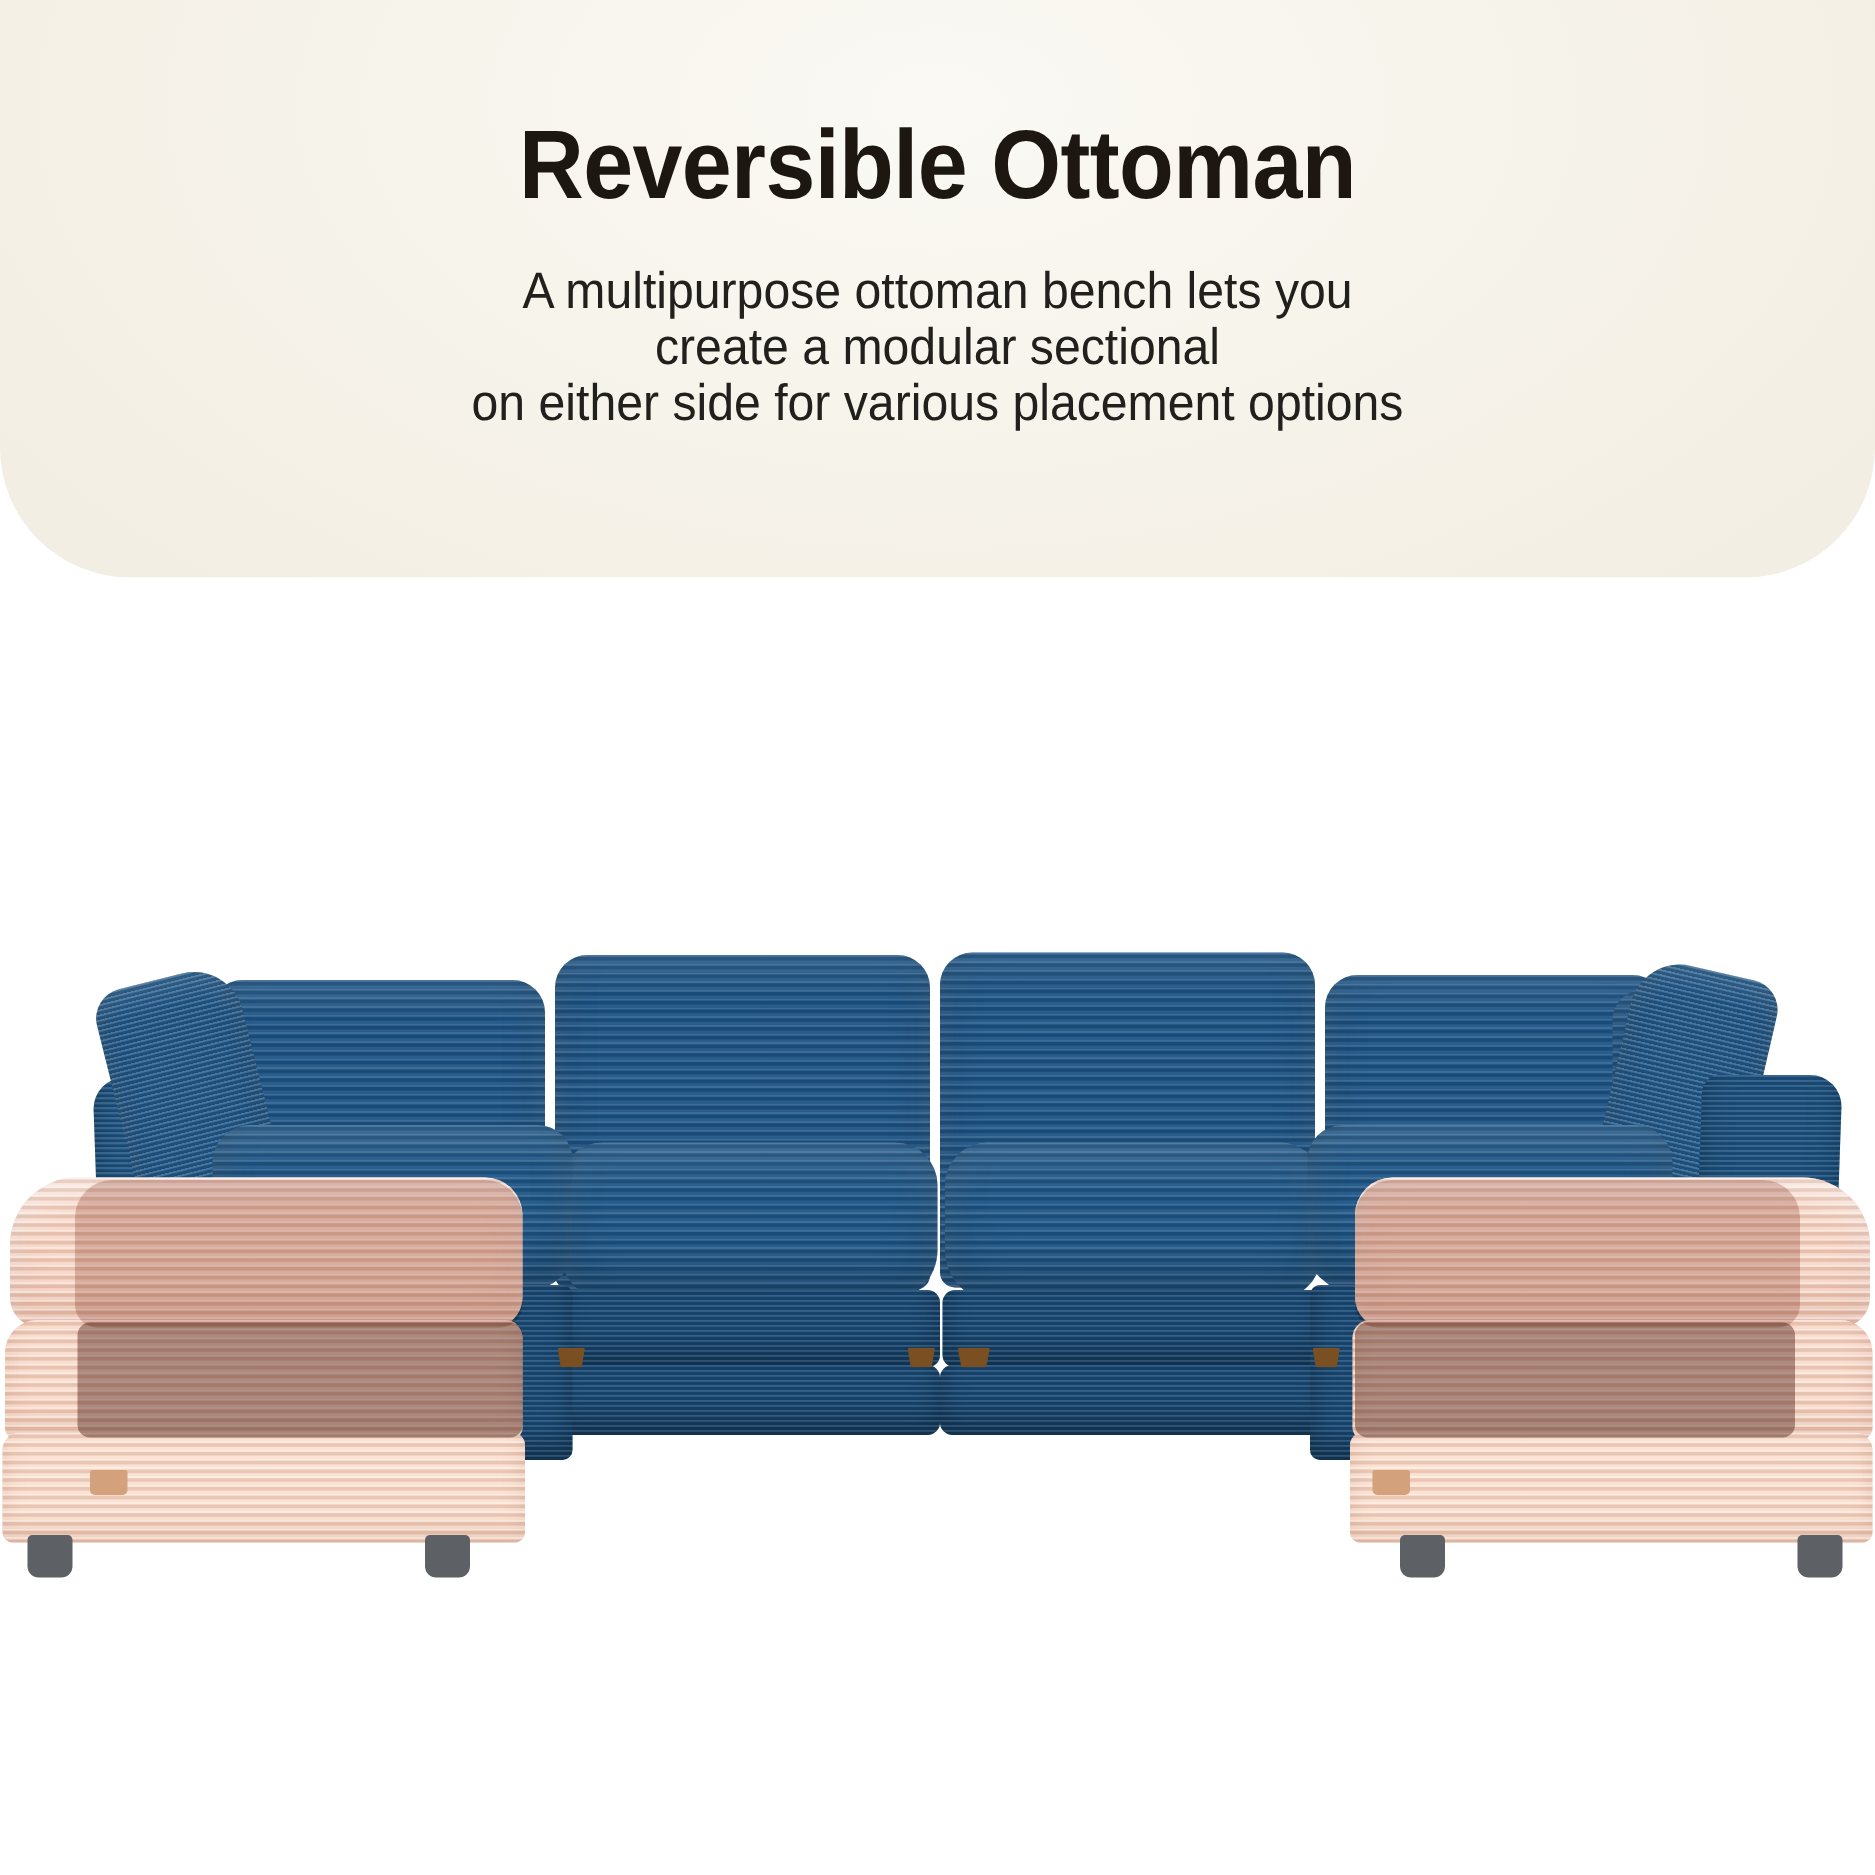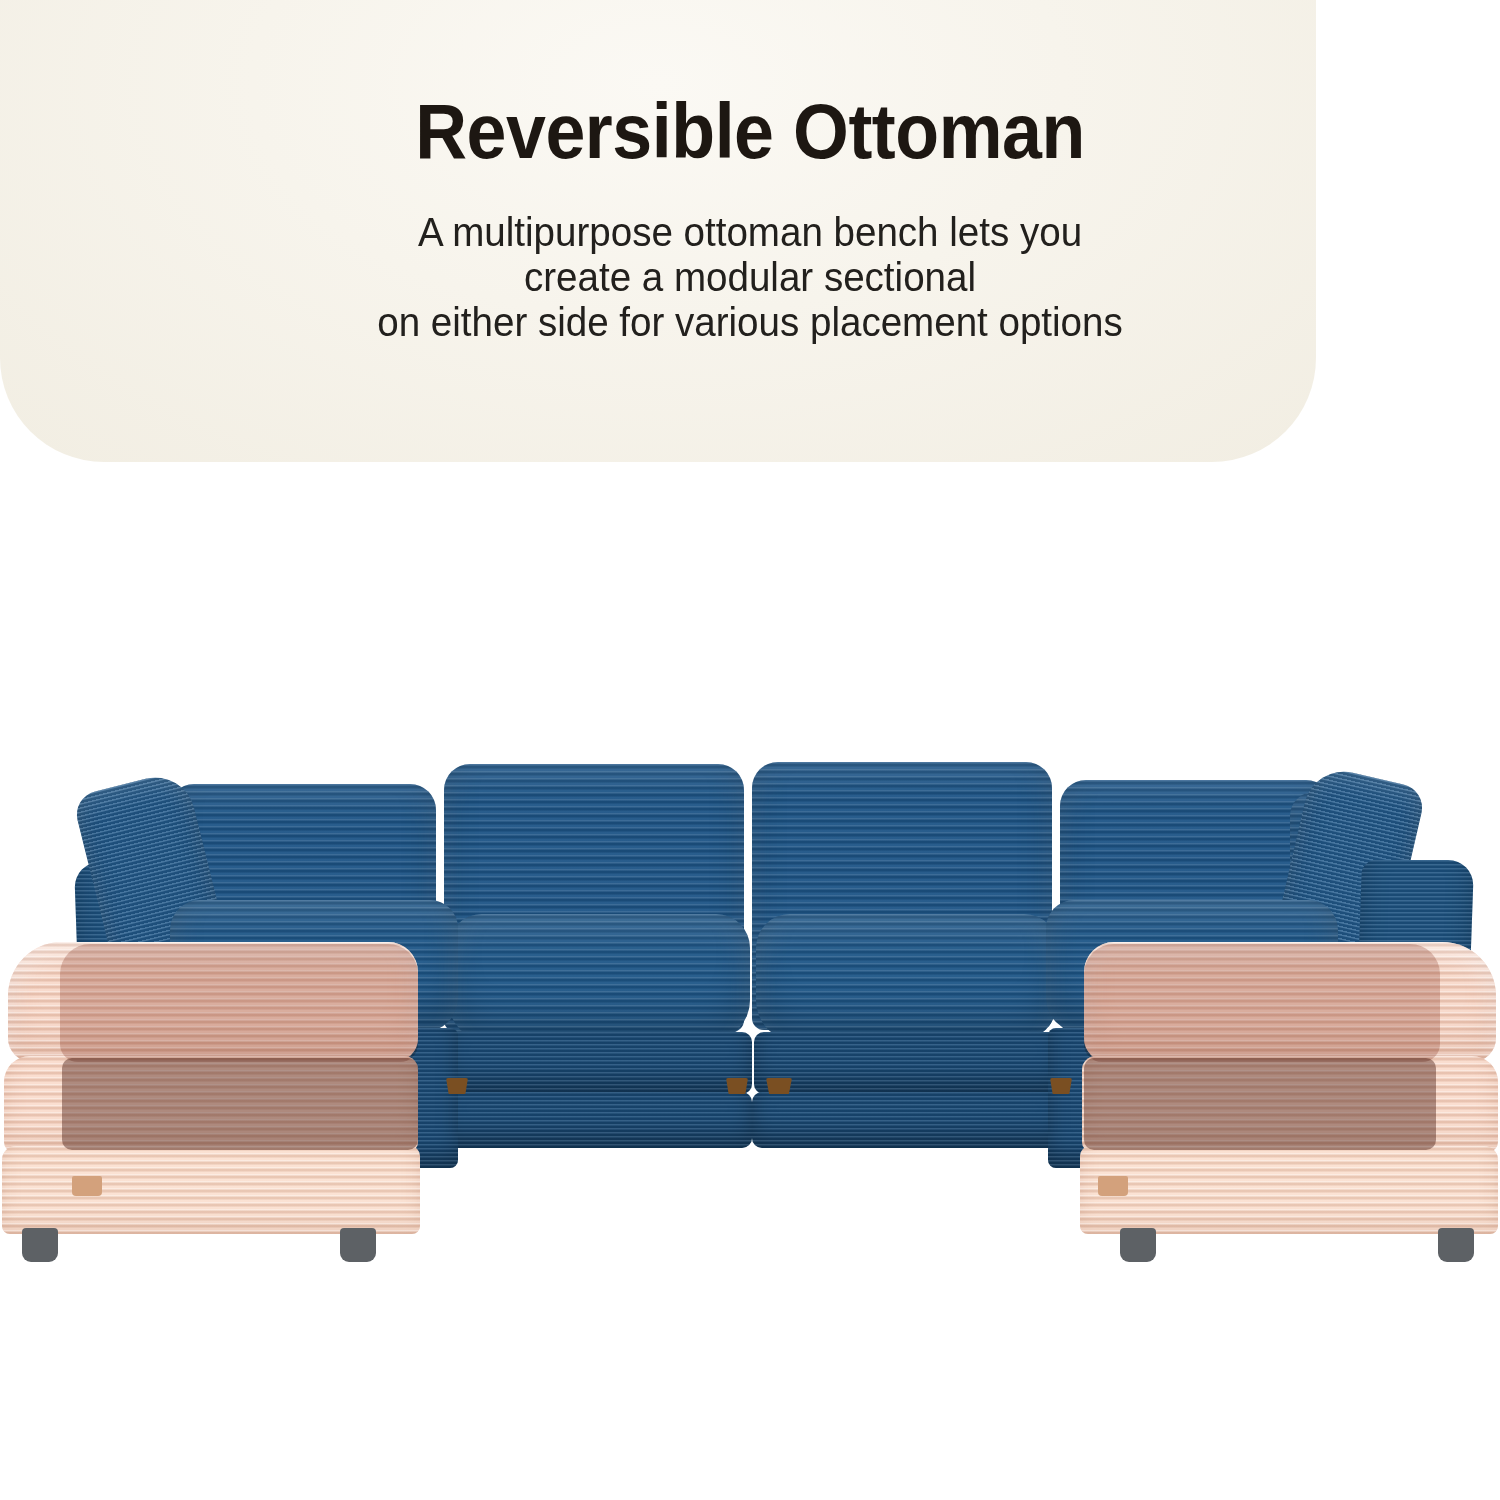--- a/index.html
+++ b/index.html
@@ -9,21 +9,21 @@
     background:#ffffff;
     font-family:"Liberation Sans", sans-serif;
     position:relative;
     overflow:hidden;
   }
 
   
   .banner {
     position:absolute;
     left:0; top:0;
-    width:1316px; height:462px;
+    width:1500px; height:462px;
     background:
       radial-gradient(ellipse 900px 520px at 50% 18%, #fbf9f4 0%, #f7f4ec 45%, #f2eee3 100%);
     border-bottom-left-radius:104px;
     border-bottom-right-radius:104px;
   }
   .banner-title {
     position:absolute;
     left:0; top:86px;
     width:1500px;
     text-align:center;

